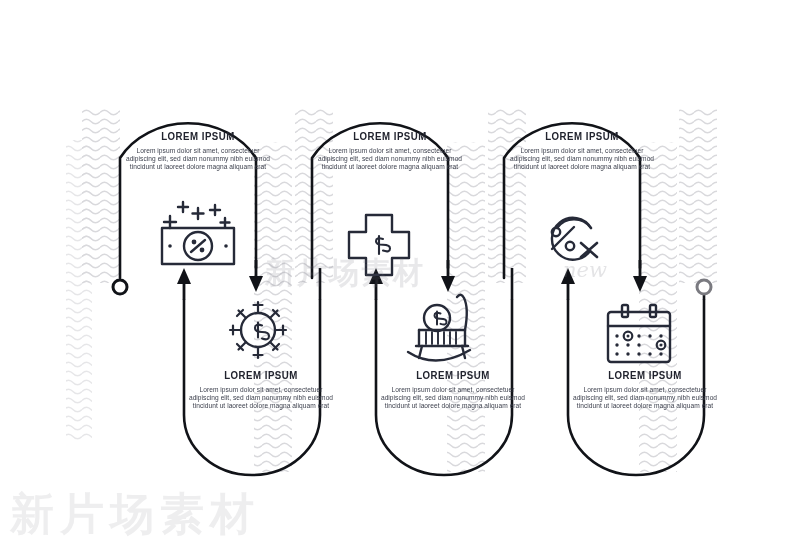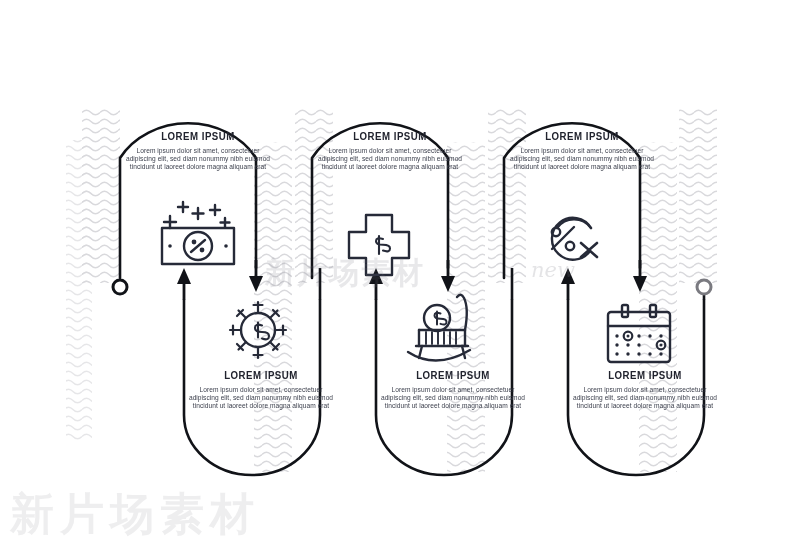--- a/index.html
+++ b/index.html
@@ -35,21 +35,21 @@
       font-size:30px;font-weight:bold;color:rgba(120,120,128,.17);
       letter-spacing:2px;white-space:nowrap;
   }
   .wm-txt2{
       position:absolute;left:0px;top:485px;width:520px;
       font-family:"DejaVu Sans", sans-serif;
       font-size:44px;font-weight:bold;color:rgba(120,120,128,.13);
       letter-spacing:6px;white-space:nowrap;
   }
   .wm-new{
-      position:absolute;left:521px;top:258px;
+      position:absolute;left:553px;top:258px;
       font-family:"DejaVu Serif", serif;
       font-size:21px;font-style:italic;color:rgba(120,120,128,.20);
   }
 </style>
 </head>
 <body>
 
 <div id="stage">
 
   <svg id="svgroot" viewBox="0 0 800 546">

